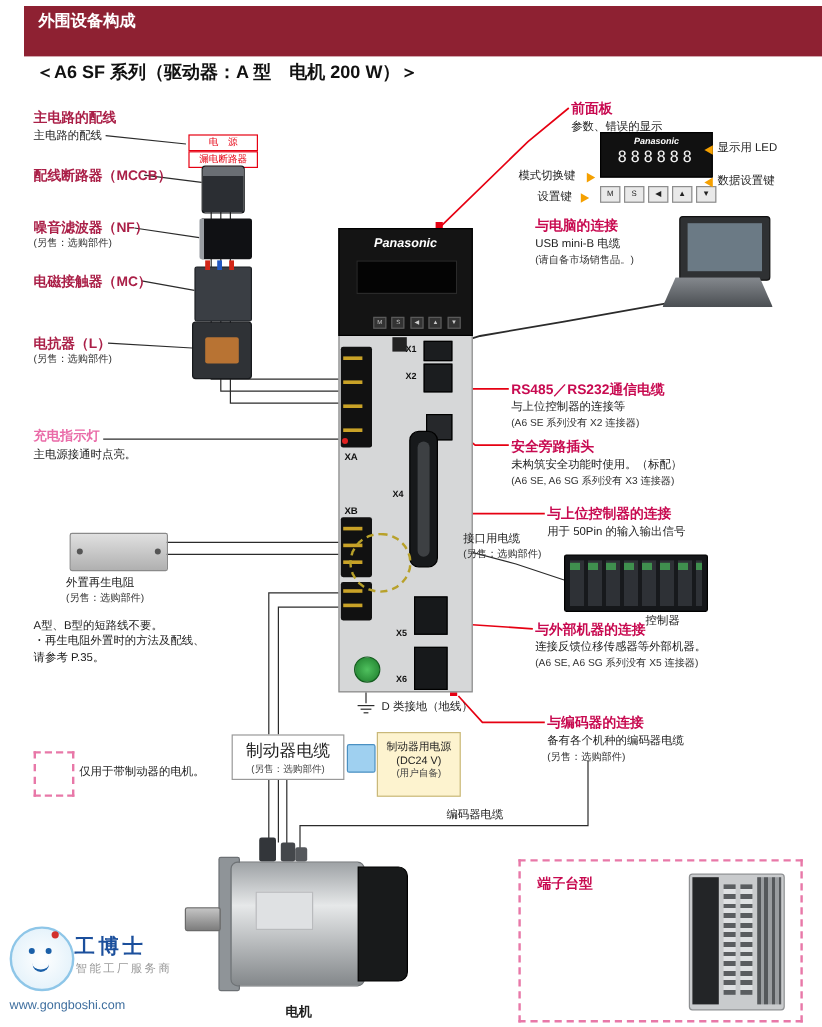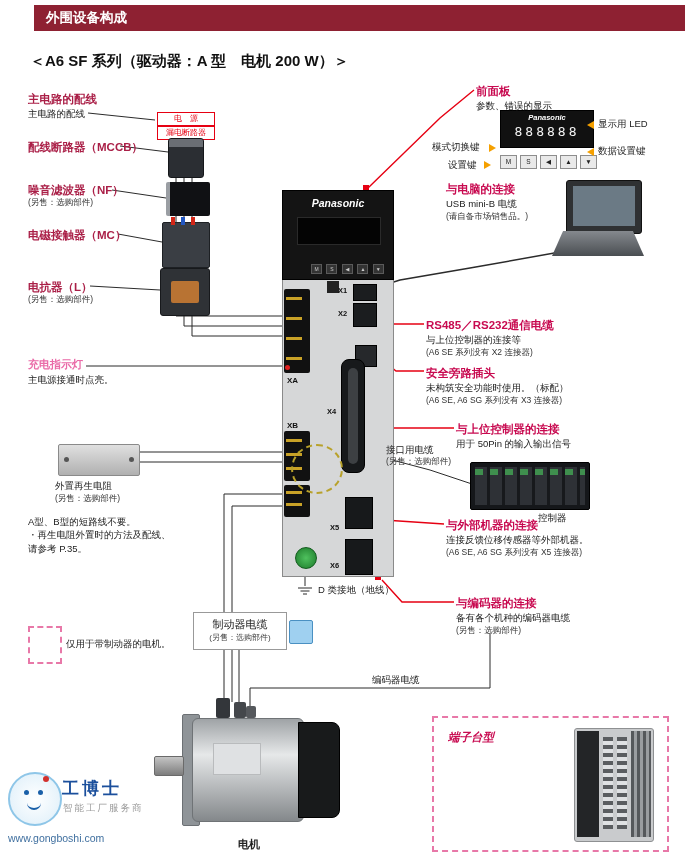--- a/index.html
+++ b/index.html
@@ -19,21 +19,21 @@
   .redbox{border:1px solid #e60012;color:#e60012;background:#fff;font-size:8px;
           text-align:center;line-height:11px;width:56px;height:12px;}
   .key{display:inline-block;background:#e9e9e9;border:1px solid #8d8d8d;color:#222;
        font-size:6.5px;text-align:center;}
   .dkey{display:inline-block;background:#333;border:1px solid #5a5a5a;color:#ccc;
         font-size:5px;text-align:center;}
   .arrow-l{width:0;height:0;border-top:4px solid transparent;border-bottom:4px solid transparent;
            border-right:7px solid #f5a000;}
   .arrow-r{width:0;height:0;border-top:4px solid transparent;border-bottom:4px solid transparent;
            border-left:7px solid #f5a000;}
-  .dash-pink{border:2px dashed #e878a8;font-style:italic;}
+  .dash-pink{border:2px dashed #e878a8;}
 </style>
 </head>
 <body>
 
 <div class="page">
 
   <svg class="wires" width="685" height="856" viewBox="0 0 685 856">
     <g stroke="#2b2b2b" stroke-width="1" fill="none">
       <polyline points="88,113 155,120"></polyline>
       <polyline points="176,138 176,316 283,316"></polyline>
@@ -69,21 +69,21 @@
     <g fill="#e60012" stroke="none">
       <rect x="363" y="185" width="6" height="6"></rect>
       <rect x="375" y="321" width="6" height="6"></rect>
       <rect x="373" y="354" width="6" height="6"></rect>
       <rect x="363" y="425" width="6" height="6"></rect>
       <rect x="376" y="516" width="6" height="6"></rect>
       <rect x="375" y="574" width="6" height="6"></rect>
     </g>
   </svg>
 
-  <div class="abs h-bar" style="left:34px;right:0;top:5px;height:26px;z-index:3">
+  <div class="abs h-bar" style="left:20px;right:0;top:5px;height:42px;z-index:3">
     <span>外围设备构成</span>
   </div>
 
   <div class="abs lbl" style="left:30px;top:52px;font-size:15px;font-weight:bold;color:#111">＜A6 SF 系列（驱动器：A 型　电机 200 W）＞</div>
 
   <div class="abs lbl h-left" style="left:28px;top:92px">主电路的配线</div>
   <div class="abs lbl small" style="left:28px;top:108px">主电路的配线</div>
 
   <div class="abs redbox comp" style="left:157px;top:112px">电　源</div>
   <div class="abs redbox comp" style="left:157px;top:126px">漏电断路器</div>
@@ -233,24 +233,29 @@
   <div class="abs lbl tiny" style="left:446px;top:547px">(A6 SE, A6 SG 系列没有 X5 连接器)</div>
 
   <div class="abs lbl h-right" style="left:456px;top:596px">与编码器的连接</div>
   <div class="abs lbl small" style="left:456px;top:612px">备有各个机种的编码器电缆</div>
   <div class="abs lbl tiny" style="left:456px;top:625px">(另售：选购部件)</div>
   <div class="abs lbl small" style="left:372px;top:674px">编码器电缆</div>
 
   <div class="abs lbl small" style="left:318px;top:584px">D 类接地（地线）</div>
 
   <div class="abs comp" style="left:193px;top:612px;width:92px;height:36px;background:#fff;border:1px solid #999;text-align:center">
-    <div style="font-size:11px;margin-top:4px">制动器电缆</div>
+    <div style="font-size:14px;margin-top:4px">制动器电缆</div>
     <div style="font-size:8px;color:#444">(另售：选购部件)</div>
   </div>
   <div class="abs comp" style="left:289px;top:620px;width:22px;height:22px;background:#9fd0f0;border:1px solid #4a90c2;border-radius:2px"></div>
+  <div class="abs comp" style="left:314px;top:610px;width:68px;height:52px;background:#fdf3cf;border:1px solid #c9b87a;text-align:center">
+    <div style="font-size:9px;margin-top:5px">制动器用电源</div>
+    <div style="font-size:9px">(DC24 V)</div>
+    <div style="font-size:8px;color:#444">(用户自备)</div>
+  </div>
 
   <div class="abs comp" style="left:216px;top:698px;width:14px;height:20px;background:#33363a;border-radius:2px"></div>
   <div class="abs comp" style="left:234px;top:702px;width:12px;height:16px;background:#44474b;border-radius:2px"></div>
   <div class="abs comp" style="left:246px;top:706px;width:10px;height:12px;background:#55585c;border-radius:2px"></div>
 
   <div class="abs comp" style="left:182px;top:714px;width:16px;height:110px;background:#8f9498;border:1px solid #6c7074;border-radius:2px"></div>
   <div class="abs comp" style="left:154px;top:756px;width:28px;height:18px;background:linear-gradient(#c4c4c4,#7d7d7d);border:1px solid #6a6a6a;border-radius:2px"></div>
   <div class="abs comp" style="left:192px;top:718px;width:110px;height:102px;background:linear-gradient(#9fa3a6,#e6e8e9 35%,#84888b);border:1px solid #6f7376;border-radius:6px">
     <div class="abs" style="left:20px;top:24px;width:46px;height:30px;background:#dfe1e3;border:1px solid #b9bbbd"></div>
   </div>

